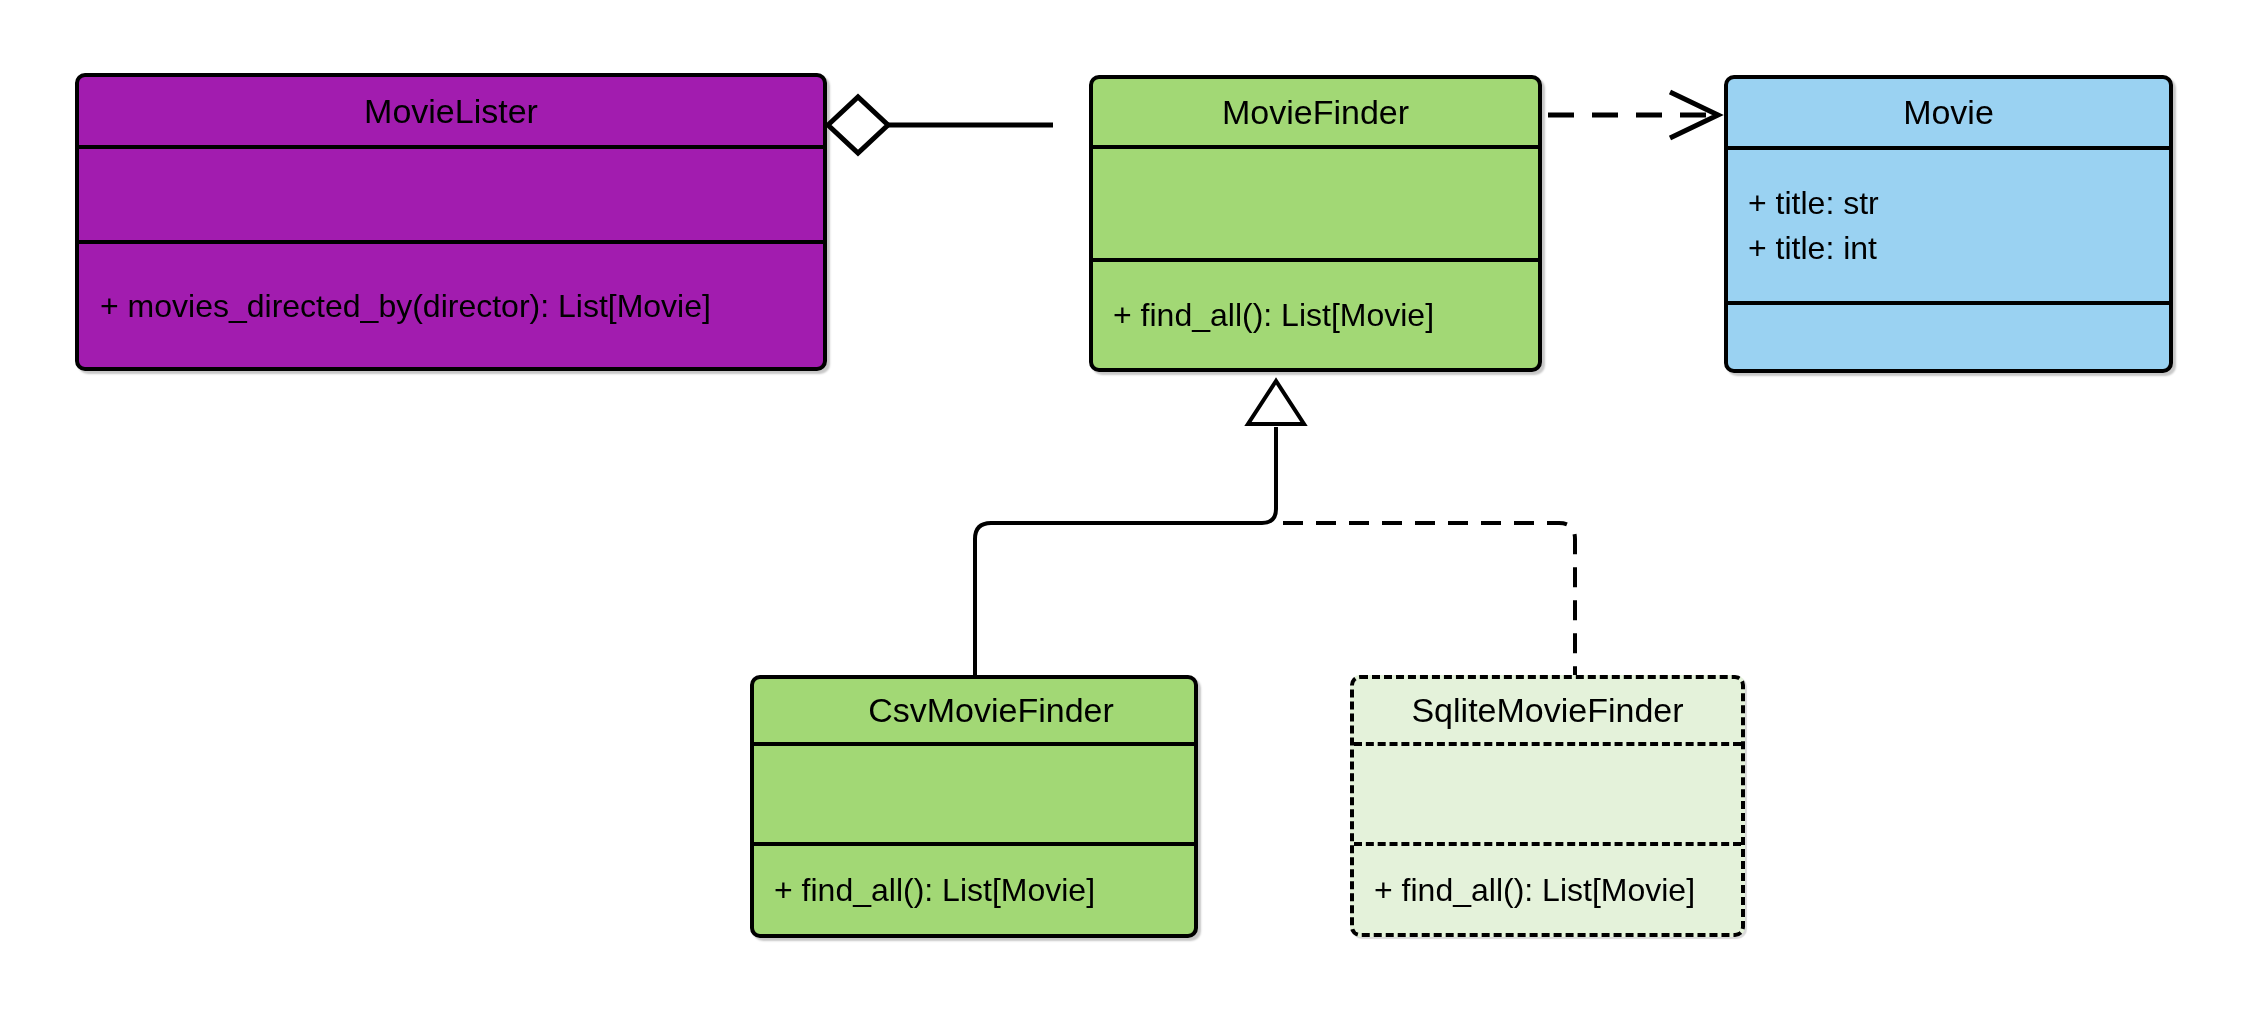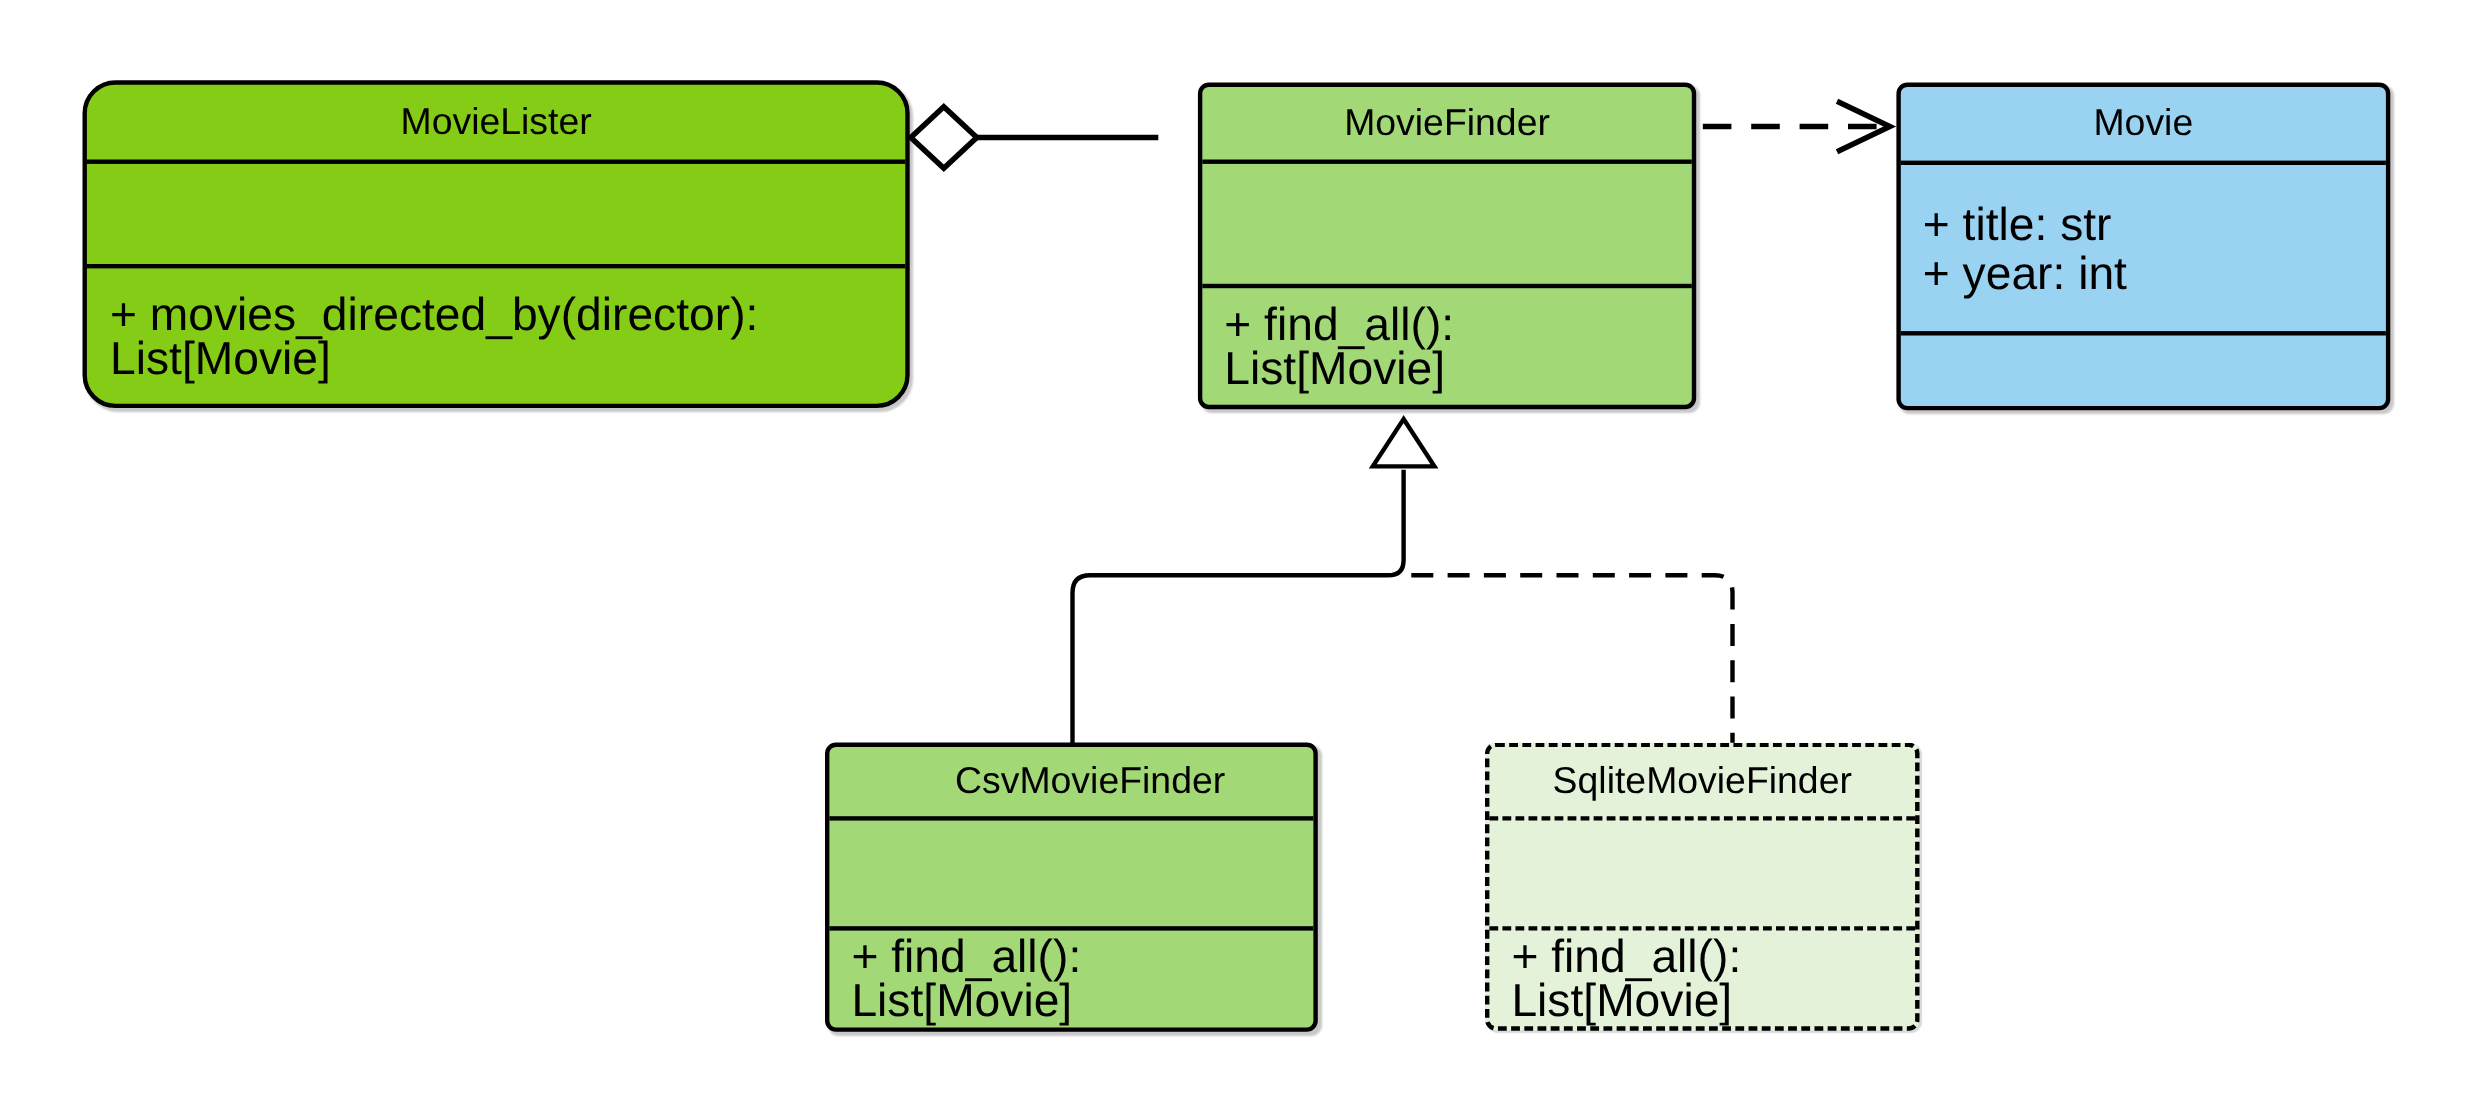--- a/index.html
+++ b/index.html
@@ -26,21 +26,21 @@
   .sec{box-sizing:border-box;flex:0 0 auto;}
   .sec + .sec{border-top:4px solid #000;}
   .dashed .sec + .sec{border-top-style:dashed;}
   .title-sec{
     display:flex;align-items:center;justify-content:center;
     font-size:34px;
   }
   .body-sec{
     display:flex;flex-direction:column;justify-content:center;
     padding:0 20px;
-    font-size:42px;
+    font-size:32px;
   }
   .lh40{line-height:40px;}
   .lh45{line-height:45px;}
 
   
   #box-movielister{left:75px;top:73px;width:752px;height:298px;}
   #box-movielister .title-sec{height:68px;}
   #box-movielister .attrs-sec{height:95px;}
   #box-movielister .methods-sec{height:127px;padding-left:21px;}
 
@@ -89,41 +89,41 @@
       <path d="M1276 427 V509 Q1276 523 1262 523 H991 Q975 523 975 539 V679" fill="none" stroke="#000" stroke-width="4"></path>
     </g>
 
     <g>
       <path d="M1283 523 H1559 Q1575 523 1575 539 V677" fill="none" stroke="#000" stroke-width="4" stroke-dasharray="20 13"></path>
     </g>
 
     <polygon points="1276,381 1248,424 1304,424" fill="#ffffff" stroke="#000" stroke-width="4" stroke-linejoin="miter"></polygon>
   </svg>
 
-  <div class="uml-class" id="box-movielister" style="background-color: #84cc16; border-radius: 30px;">
+  <div class="uml-class" id="box-movielister" style="background-color: #a21caf;">
     <div class="sec title-sec">MovieLister</div>
     <div class="sec body-sec attrs-sec"></div>
     <div class="sec body-sec methods-sec lh40">
       <div>+ movies_directed_by(director): List[Movie]</div>
     </div>
   </div>
 
   <div class="uml-class" id="box-moviefinder" style="background-color: rgb(162, 216, 117); margin-left: 40px;">
     <div class="sec title-sec">MovieFinder</div>
     <div class="sec body-sec attrs-sec"></div>
     <div class="sec body-sec methods-sec lh40">
       <div>+ find_all(): List[Movie]</div>
     </div>
   </div>
 
   <div class="uml-class" id="box-movie" style="background-color: rgb(154, 210, 242);">
     <div class="sec title-sec">Movie</div>
     <div class="sec body-sec attrs-sec lh45">
       <div>+ title: str</div>
-      <div>+ year: int</div>
+      <div>+ title: int</div>
     </div>
     <div class="sec body-sec methods-sec"></div>
   </div>
 
   <div class="uml-class" id="box-csvmoviefinder" style="background-color: rgb(162, 216, 117);">
     <div class="sec title-sec">CsvMovieFinder</div>
     <div class="sec body-sec attrs-sec"></div>
     <div class="sec body-sec methods-sec lh40">
       <div>+ find_all(): List[Movie]</div>
     </div>

